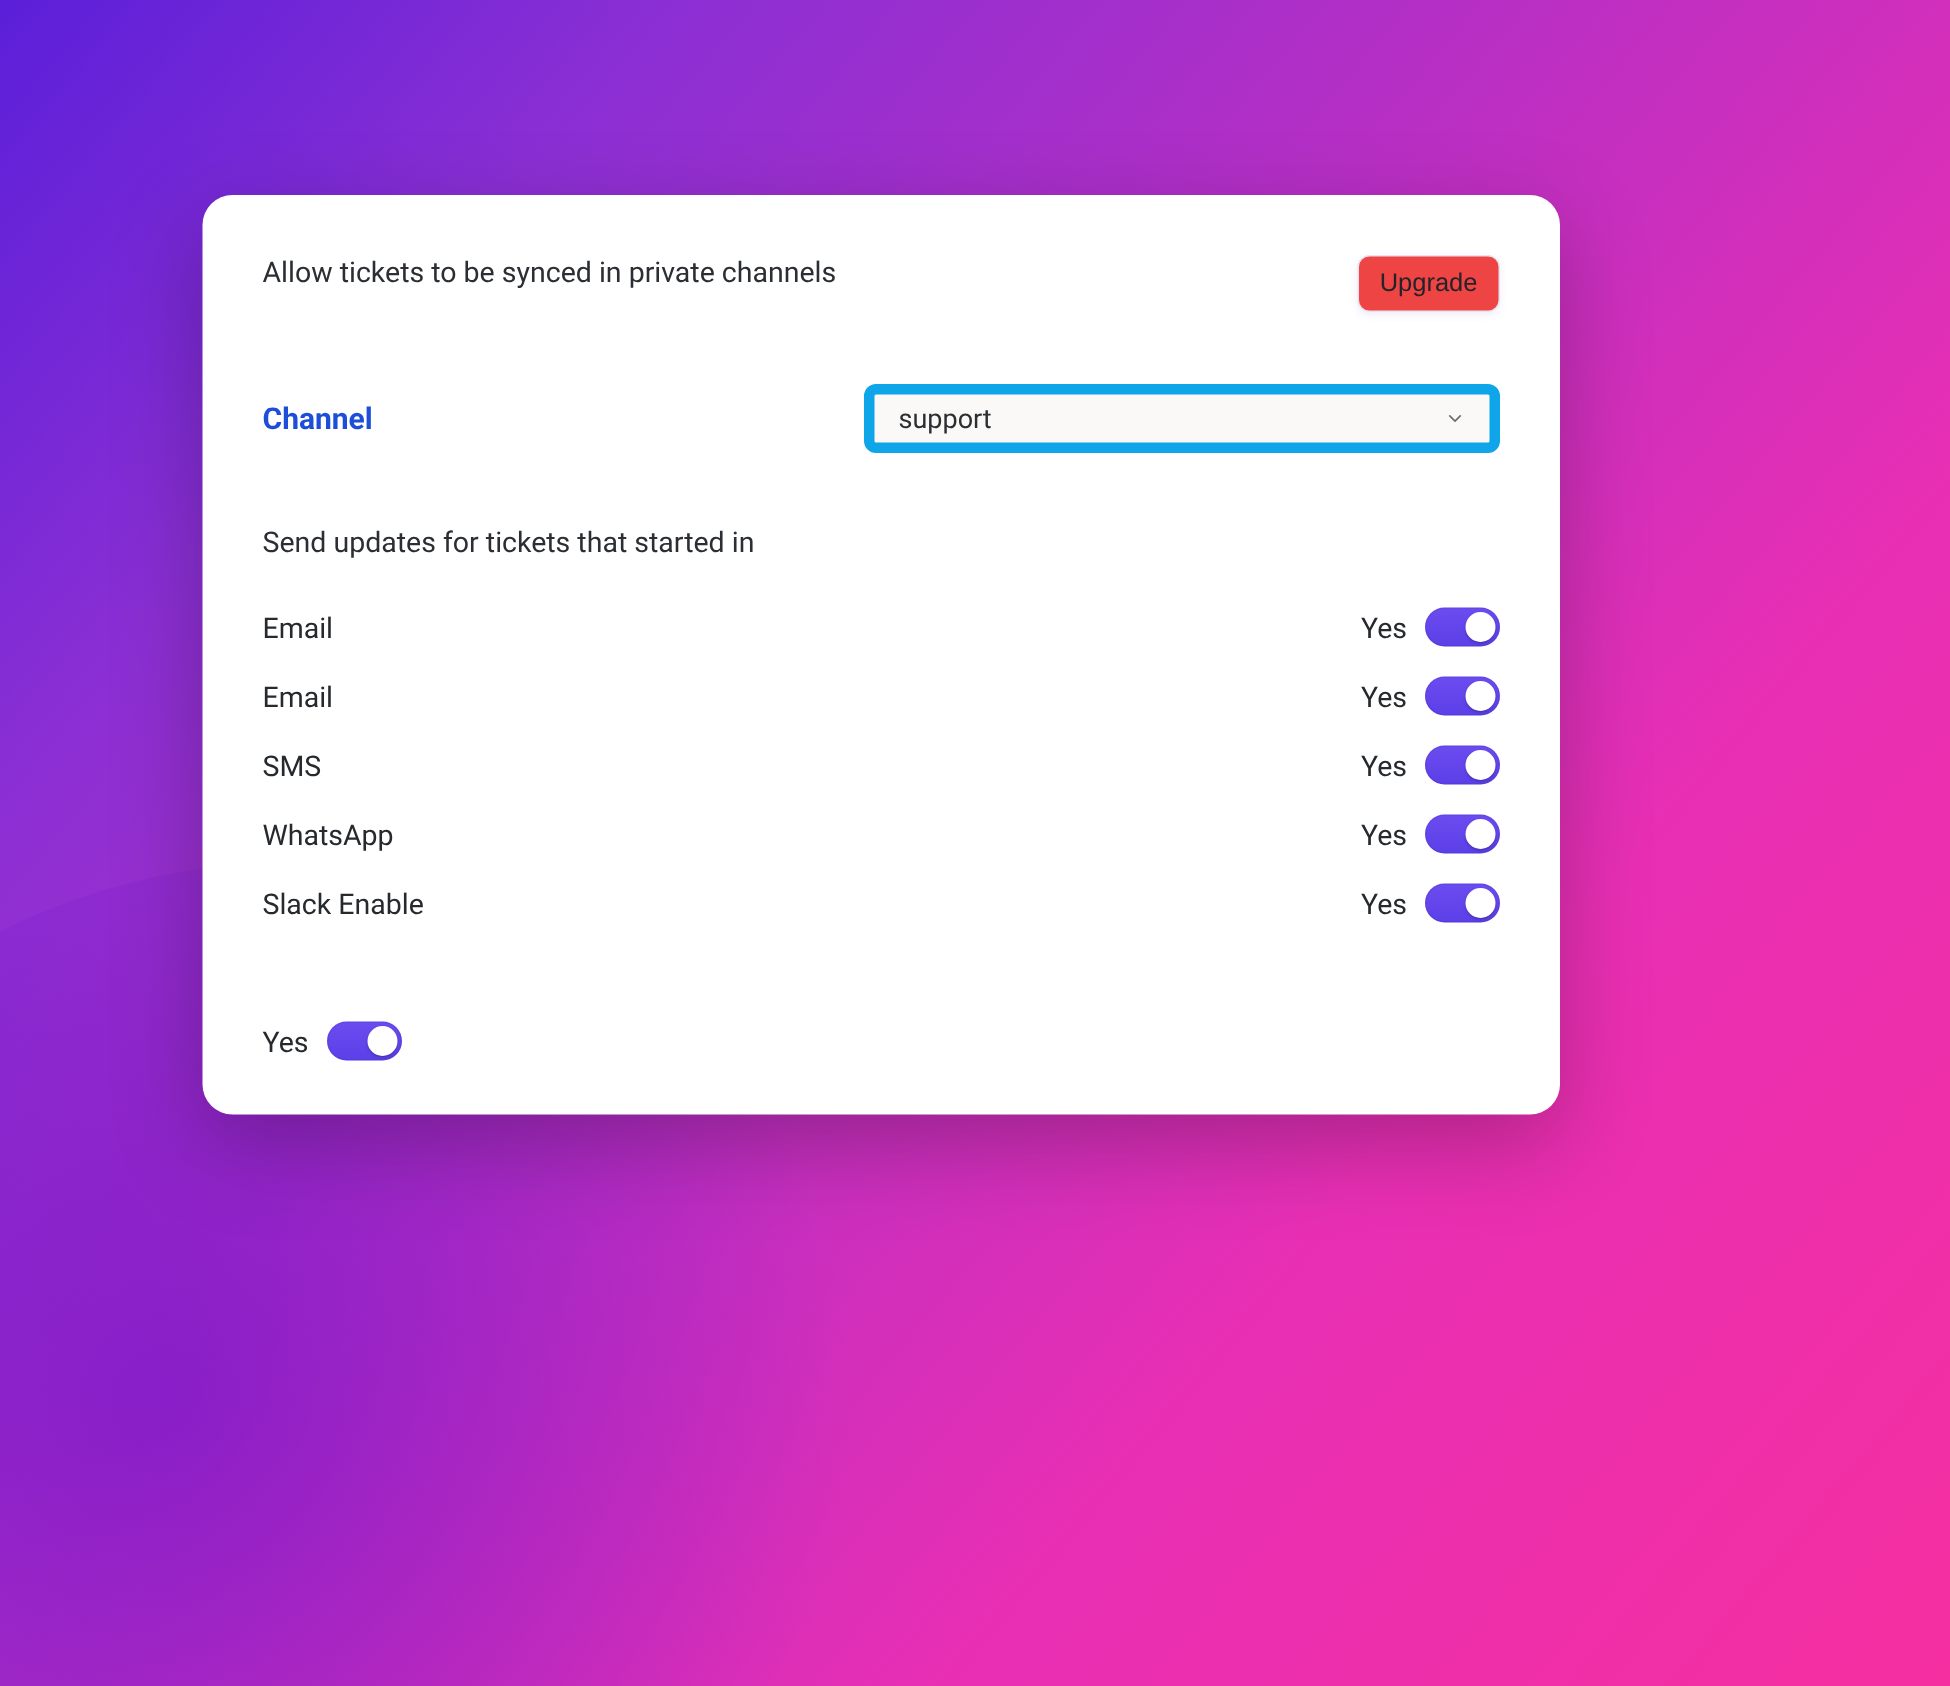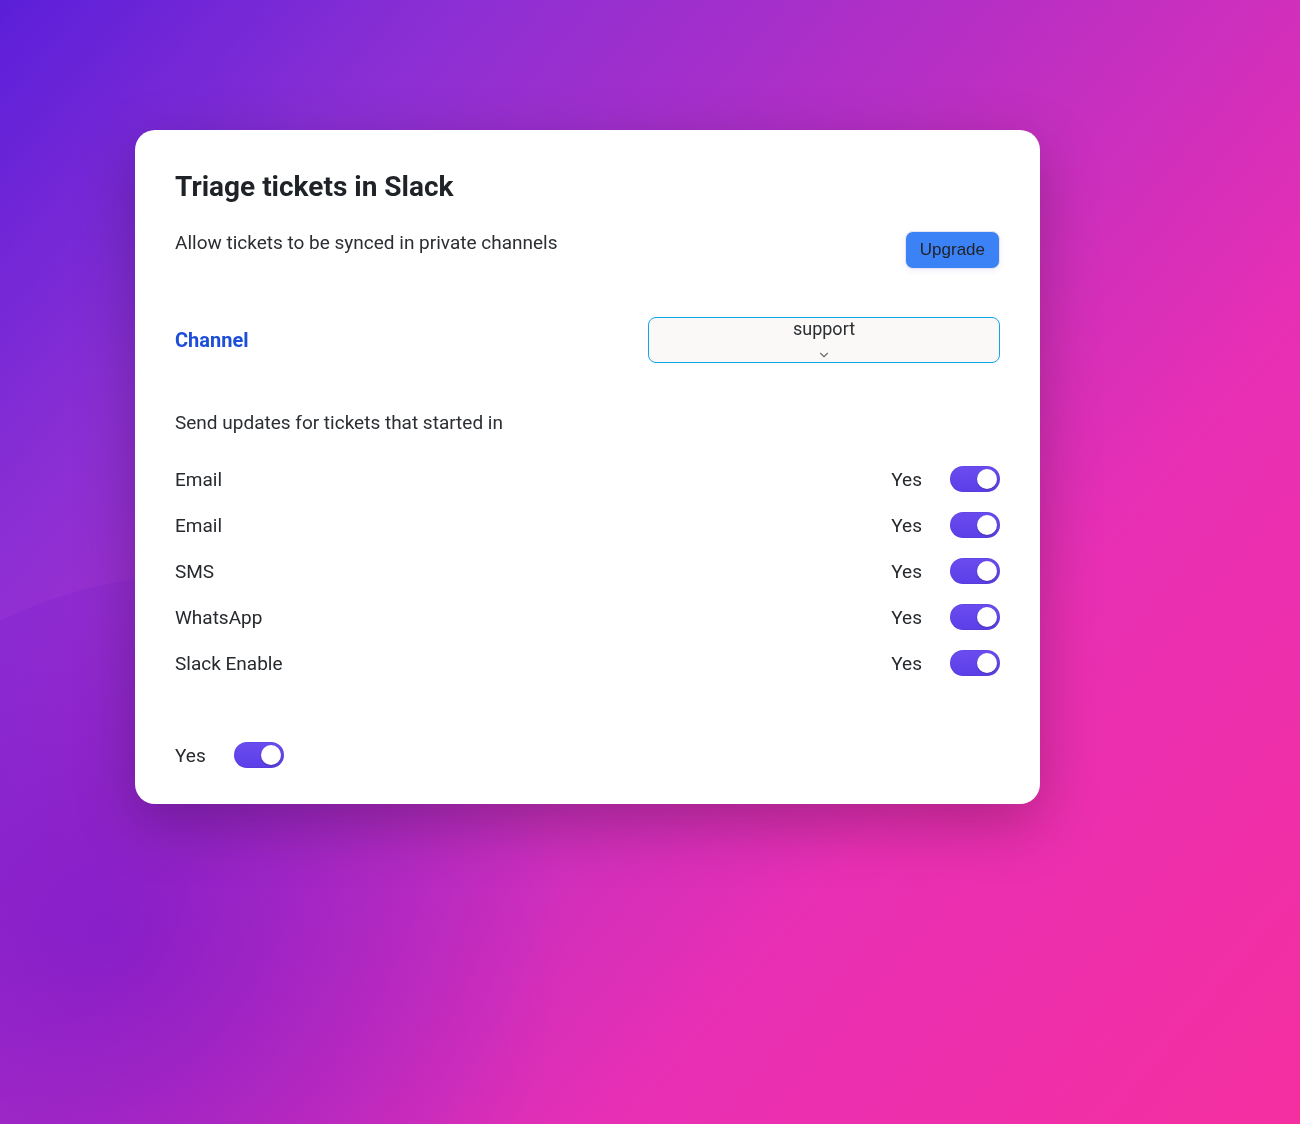--- a/index.html
+++ b/index.html
@@ -49,52 +49,51 @@
     font-weight: 700;
     color: #1f2328;
     margin-bottom: 14px;
   }
   .section-sub {
     font-size: 19px;
     font-weight: 400;
     color: #2b2f33;
   }
   .upgrade-btn {
-    background: #3b82f6;
+    background: #ef4444;
     border: 1px solid #e6e4f0;
     border-radius: 8px;
     padding: 8px 14px;
     font-size: 17px;
     color: #232329;
     cursor: pointer;
     box-shadow: 0 2px 6px rgba(80,40,180,0.08);
   }
   .spacer-lg { height: 48px; }
   .channel-row {
     display: flex;
     align-items: center;
     justify-content: space-between;
   }
   .channel-label {
     font-size: 20px;
     font-weight: 700;
     color: #1d4ed8;
   }
   .select {
-    width: 352px;
+    width: 424px;
     height: 46px;
     background: #faf9f7;
-    border: 1px solid #0ea5e9;
+    border: 7px solid #0ea5e9;
     border-radius: 8px;
     display: flex;
     align-items: center;
     justify-content: space-between;
     padding: 0 16px;
     cursor: pointer;
-    flex-direction: column;
   }
   .select-value {
     font-size: 18px;
     color: #2b2f33;
   }
   .chevron {
     width: 14px;
     height: 14px;
     display: inline-flex;
     align-items: center;
@@ -108,21 +107,21 @@
     justify-content: space-between;
     height: 46px;
   }
   .sync-label {
     font-size: 19px;
     color: #262a2e;
   }
   .toggle-group {
     display: flex;
     align-items: center;
-    gap: 28px;
+    gap: 12px;
   }
   .toggle-state {
     font-size: 19px;
     color: #262a2e;
   }
   .toggle {
     width: 50px;
     height: 26px;
     border-radius: 13px;
     background: linear-gradient(180deg, #6a4cf0, #5d3fe8);
@@ -154,21 +153,20 @@
     color: #7a7d82;
   }
 </style>
 </head>
 <body>
 
 <div class="blob"></div>
 
 <div class="card">
 
-  <h1 class="card-title">Triage tickets in Slack</h1>
 
   <div class="row">
     <div>
       <div class="section-sub">Allow tickets to be synced in private channels</div>
     </div>
     <button class="upgrade-btn">Upgrade</button>
   </div>
 
   <div class="spacer-lg"></div>
 

